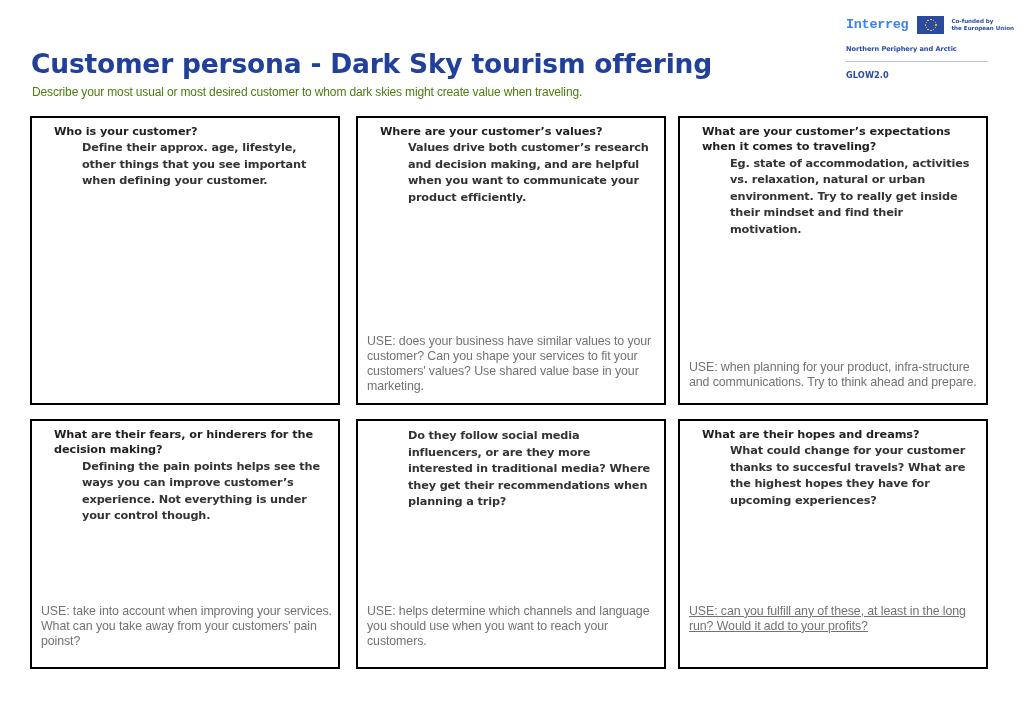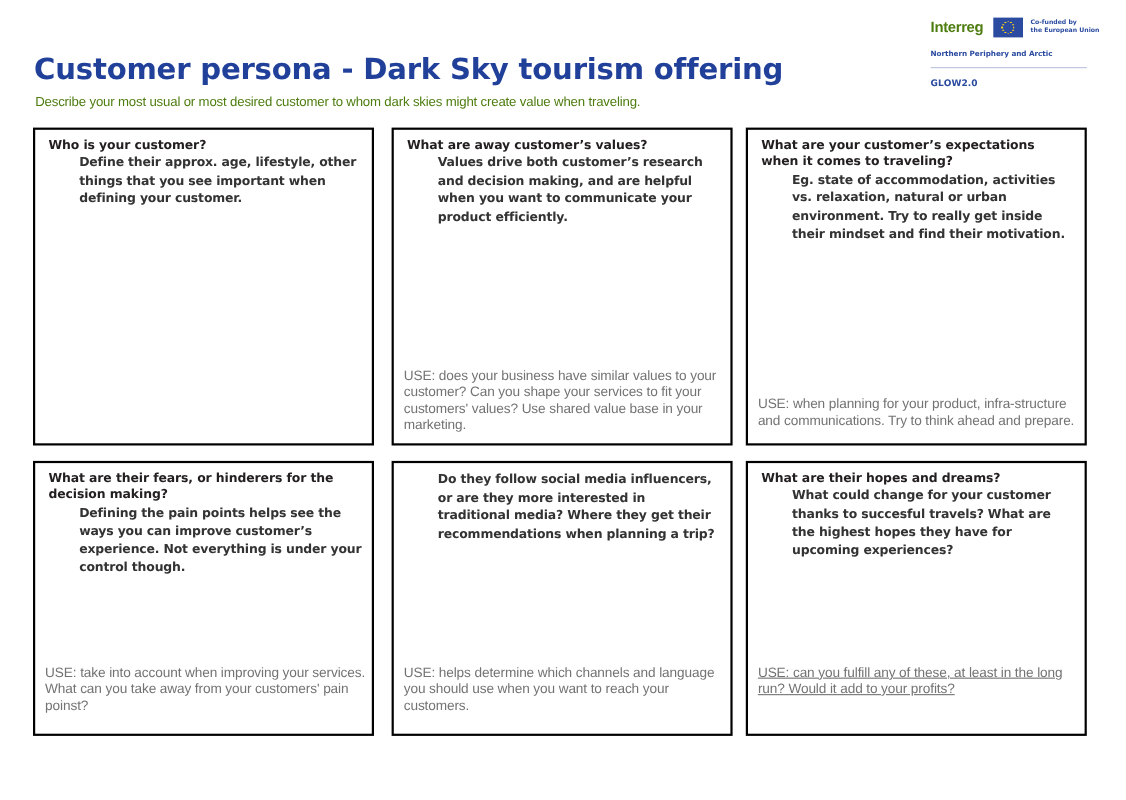--- a/index.html
+++ b/index.html
@@ -51,24 +51,24 @@
     left: 846px;
     top: 14px;
     width: 160px;
   }
   .logo-top-row {
     display: flex;
     align-items: center;
     height: 22px;
   }
   #interreg-wordmark {
-    font-family: Liberation Sans, sans-serif;
+    font-family: Liberation Mono, monospace;
     font-size: 13.5px;
     font-weight: bold;
-    color: #4d7c0f;
+    color: #3b82f6;
     letter-spacing: -0.3px;
     line-height: 14px;
   }
   #eu-flag {
     width: 27px;
     height: 18px;
     background: #2b4ba0;
     margin-left: 9px;
     position: relative;
     flex: 0 0 auto;
@@ -126,21 +126,21 @@
     position: absolute;
     box-sizing: border-box;
     border: 2px solid #000000;
     background: #ffffff;
     overflow: hidden;
   }
   .card-inner {
     position: relative;
     width: 100%;
     height: 100%;
-    padding: 6px 9px 0 12px;
+    padding: 6px 9px 0 22px;
     box-sizing: border-box;
   }
   .card-question {
     font-family: "DejaVu Sans", sans-serif;
     font-size: 11.3px;
     font-weight: bold;
     color: #231f20;
     line-height: 15.3px;
     letter-spacing: -0.1px;
   }
@@ -213,21 +213,21 @@
   <div class="card col-1 row-1">
     <div class="card-inner">
       <div class="card-question">Who is your customer?</div>
       <div class="card-help">Define their approx. age, lifestyle, other things that you see important when defining your customer.</div>
       <div class="card-use" style="bottom:10px;"></div>
     </div>
   </div>
 
   <div class="card col-2 row-1">
     <div class="card-inner">
-      <div class="card-question">What are away customer’s values?</div>
+      <div class="card-question">Where are your customer’s values?</div>
       <div class="card-help">Values drive both customer’s research and decision making, and are helpful when you want to communicate your product efficiently.</div>
       <div class="card-use" style="bottom:9px; right:2px;">USE: does your business have similar values to your customer? Can you shape your services to fit your customers' values? Use shared value base in your marketing.</div>
     </div>
   </div>
 
   <div class="card col-3 row-1">
     <div class="card-inner">
       <div class="card-question">What are your customer’s expectations when it comes to traveling?</div>
       <div class="card-help">Eg. state of accommodation, activities vs. relaxation, natural or urban environment. Try to really get inside their mindset and find their motivation.</div>
       <div class="card-use" style="bottom:13px;">USE: when planning for your product, infra-structure and communications. Try to think ahead and prepare.</div>

